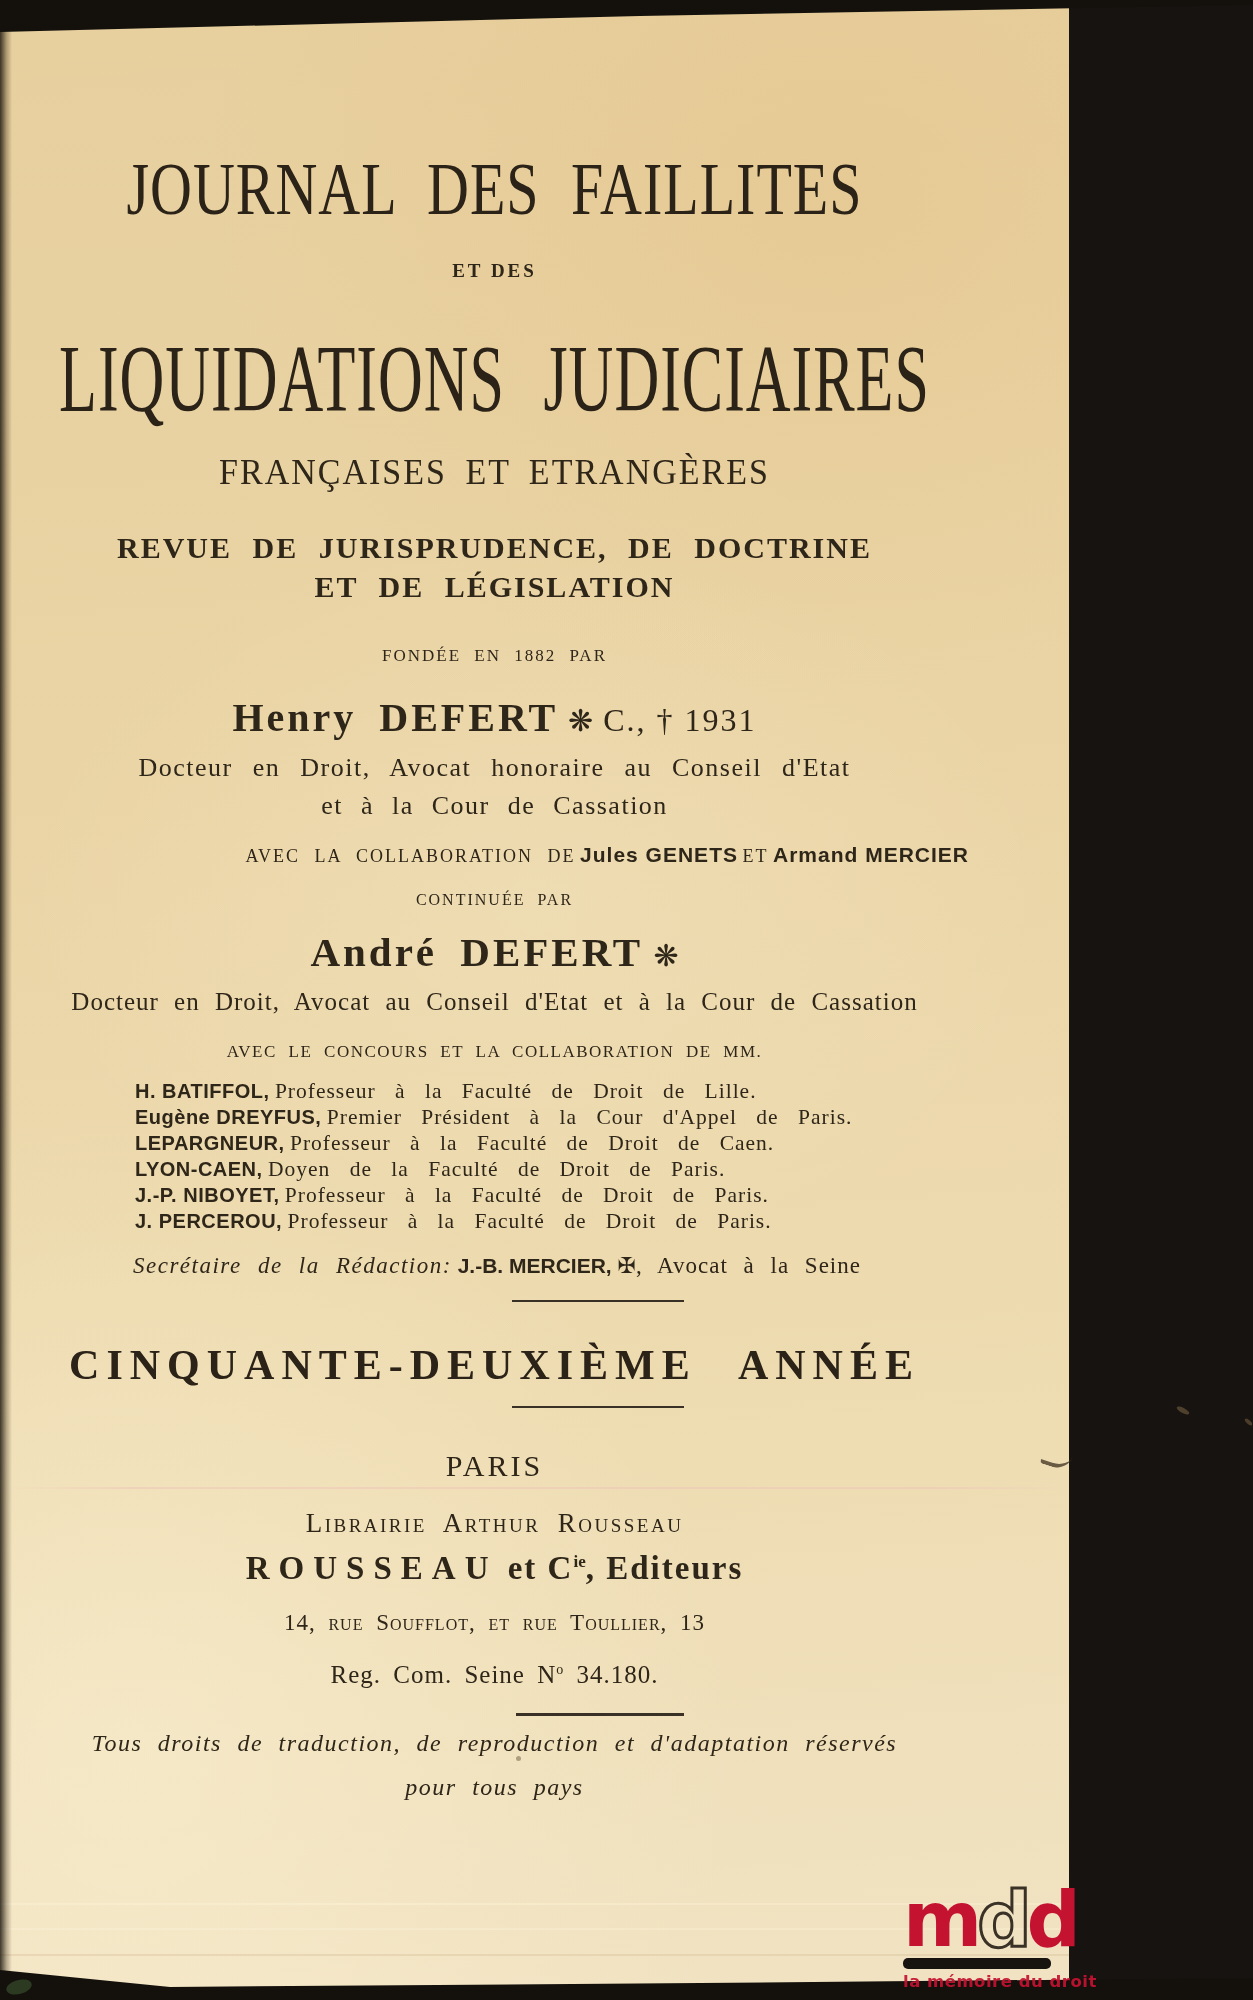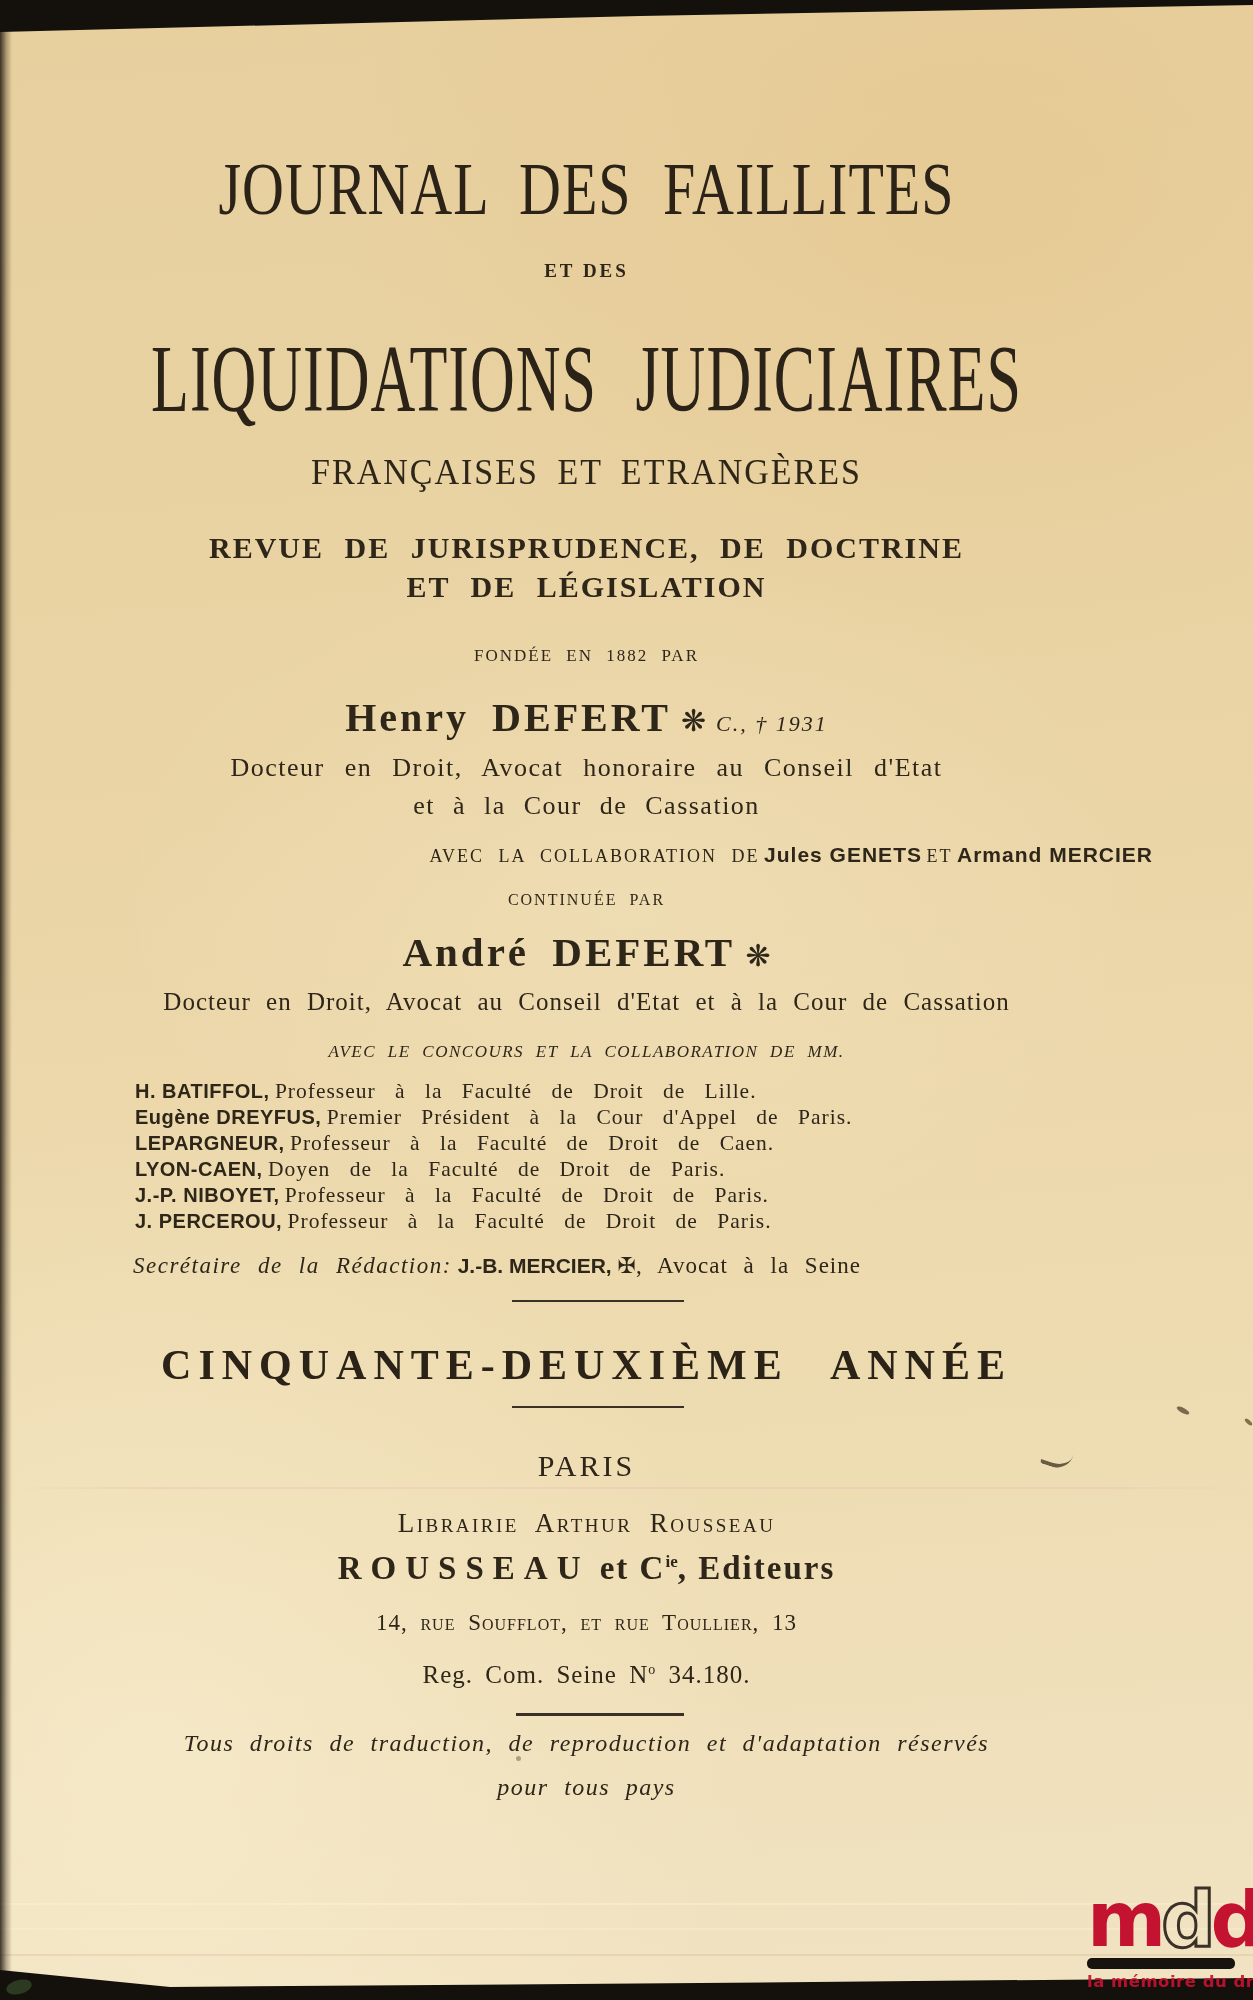--- a/index.html
+++ b/index.html
@@ -2,21 +2,21 @@
 <html><head>
 <meta charset="utf-8">
 <style>
   html,body{margin:0;padding:0;}
   body{
     width:1253px;height:2000px;position:relative;overflow:hidden;
     background:#171310;
     font-family:"Liberation Serif","DejaVu Serif",serif;
   }
   .page{
-    position:absolute;left:0;top:0;width:1253px;height:2000px;
+    position:absolute;left:0;top:0;width:1069px;height:2000px;
     background:
       radial-gradient(ellipse 900px 700px at 78% 10%, rgba(226,188,124,0.30), transparent 70%),
       radial-gradient(ellipse 850px 900px at 12% 88%, rgba(252,243,214,0.45), transparent 72%),
       radial-gradient(ellipse 700px 500px at 50% 45%, rgba(255,248,226,0.18), transparent 75%),
       linear-gradient(176deg,#e7cf9e 0%,#ead4a5 38%,#eedcb2 72%,#f1e3c3 100%);
     color:#2e2619;
   }
   .line{position:absolute;left:20px;right:100px;text-align:center;white-space:nowrap;}
   .stretch{display:inline-block;transform-origin:center top;}
   .smallcaps{font-variant:small-caps;}
@@ -40,32 +40,32 @@
   .t-liquid{top:326px;font-size:62px;letter-spacing:1px;word-spacing:22px;color:#2b2318;}
   .t-liquid .stretch{transform:scaleY(1.52);}
   .t-franc{top:452px;font-size:34px;letter-spacing:2px;word-spacing:8px;}
   .t-franc .stretch{transform:scaleY(1.08);}
   .t-revue1{top:531px;font-size:30px;font-weight:bold;letter-spacing:2px;word-spacing:11px;}
   .t-revue2{top:570px;font-size:30px;font-weight:bold;letter-spacing:2px;word-spacing:11px;}
   .t-fondee{top:646px;font-size:17px;letter-spacing:2px;word-spacing:7px;}
   .t-henry{top:694px;font-size:40px;}
   .t-henry .nm{font-weight:bold;letter-spacing:3px;word-spacing:10px;}
   .t-henry .star{font-size:30px;font-family:"DejaVu Sans",sans-serif;}
-  .t-henry .detail{font-size:22px;letter-spacing:2px;font-style:italic;}
+  .t-henry .detail{font-size:32px;letter-spacing:2px;}
   .t-doc1{top:753px;font-size:26px;letter-spacing:1.5px;word-spacing:12px;}
   .t-doc2{top:791px;font-size:26px;letter-spacing:1.5px;word-spacing:10px;}
   .t-collab{top:843px;font-size:18px;text-align:right;}
   .t-collab .pre{letter-spacing:2px;word-spacing:8px;}
   .t-collab .namebold{font-size:21px;letter-spacing:1px;}
   .t-cont{top:891px;font-size:16px;letter-spacing:2px;word-spacing:6px;}
   .t-andre{top:928px;font-size:41px;}
   .t-andre .nm{font-weight:bold;letter-spacing:3px;word-spacing:10px;}
   .t-andre .star{font-size:30px;font-family:"DejaVu Sans",sans-serif;}
   .t-adesc{top:988px;font-size:25px;letter-spacing:1px;word-spacing:8px;}
-  .t-conc{top:1042px;font-size:17px;letter-spacing:1.5px;word-spacing:6px;font-style:italic;}
+  .t-conc{top:1042px;font-size:17px;letter-spacing:1.5px;word-spacing:6px;}
   .contrib{position:absolute;left:135px;top:1078px;white-space:nowrap;line-height:26px;font-size:21.5px;}
   .contrib .namebold{font-size:20px;letter-spacing:0.5px;}
   .contrib .role{letter-spacing:1px;word-spacing:13px;}
   .secretary{position:absolute;left:133px;top:1253px;white-space:nowrap;font-size:23px;}
   .secretary .lbl{font-style:italic;letter-spacing:1.5px;word-spacing:9px;}
   .secretary .namebold{font-size:21px;}
   .secretary .star{font-size:22px;font-family:"DejaVu Sans",sans-serif;}
   .secretary .suf{letter-spacing:1px;word-spacing:9px;}
   .rule-1{top:1300px;left:512px;width:172px;}
   .t-annee{top:1341px;font-size:42px;font-weight:bold;letter-spacing:7px;word-spacing:26px;color:#2b2318;}

